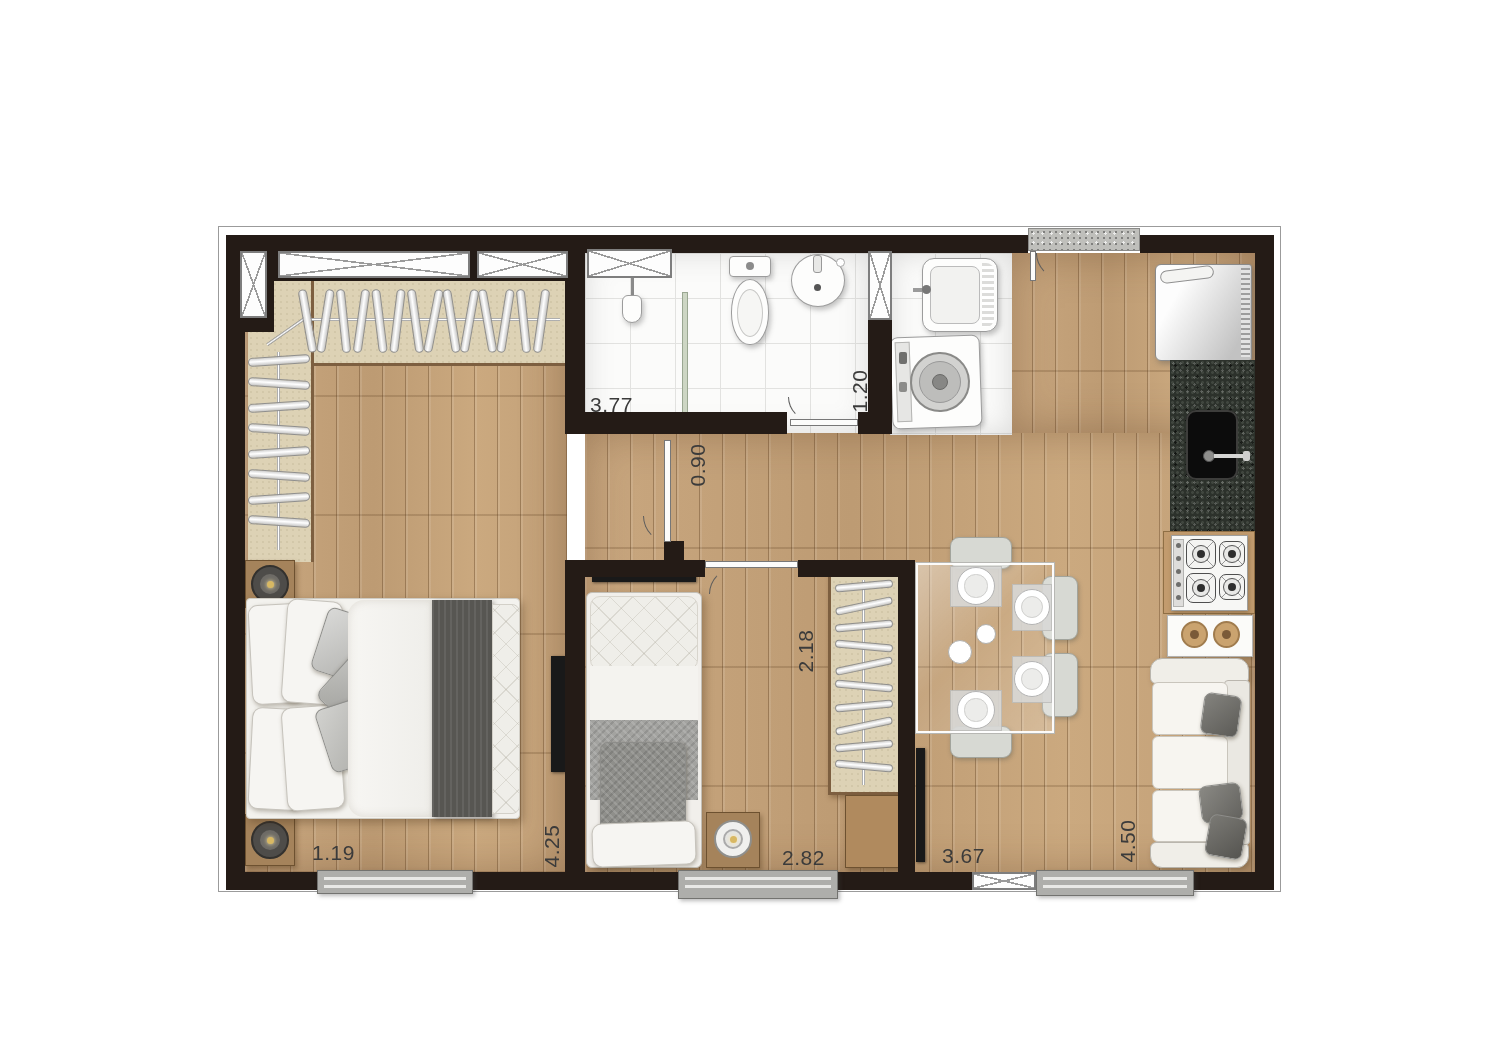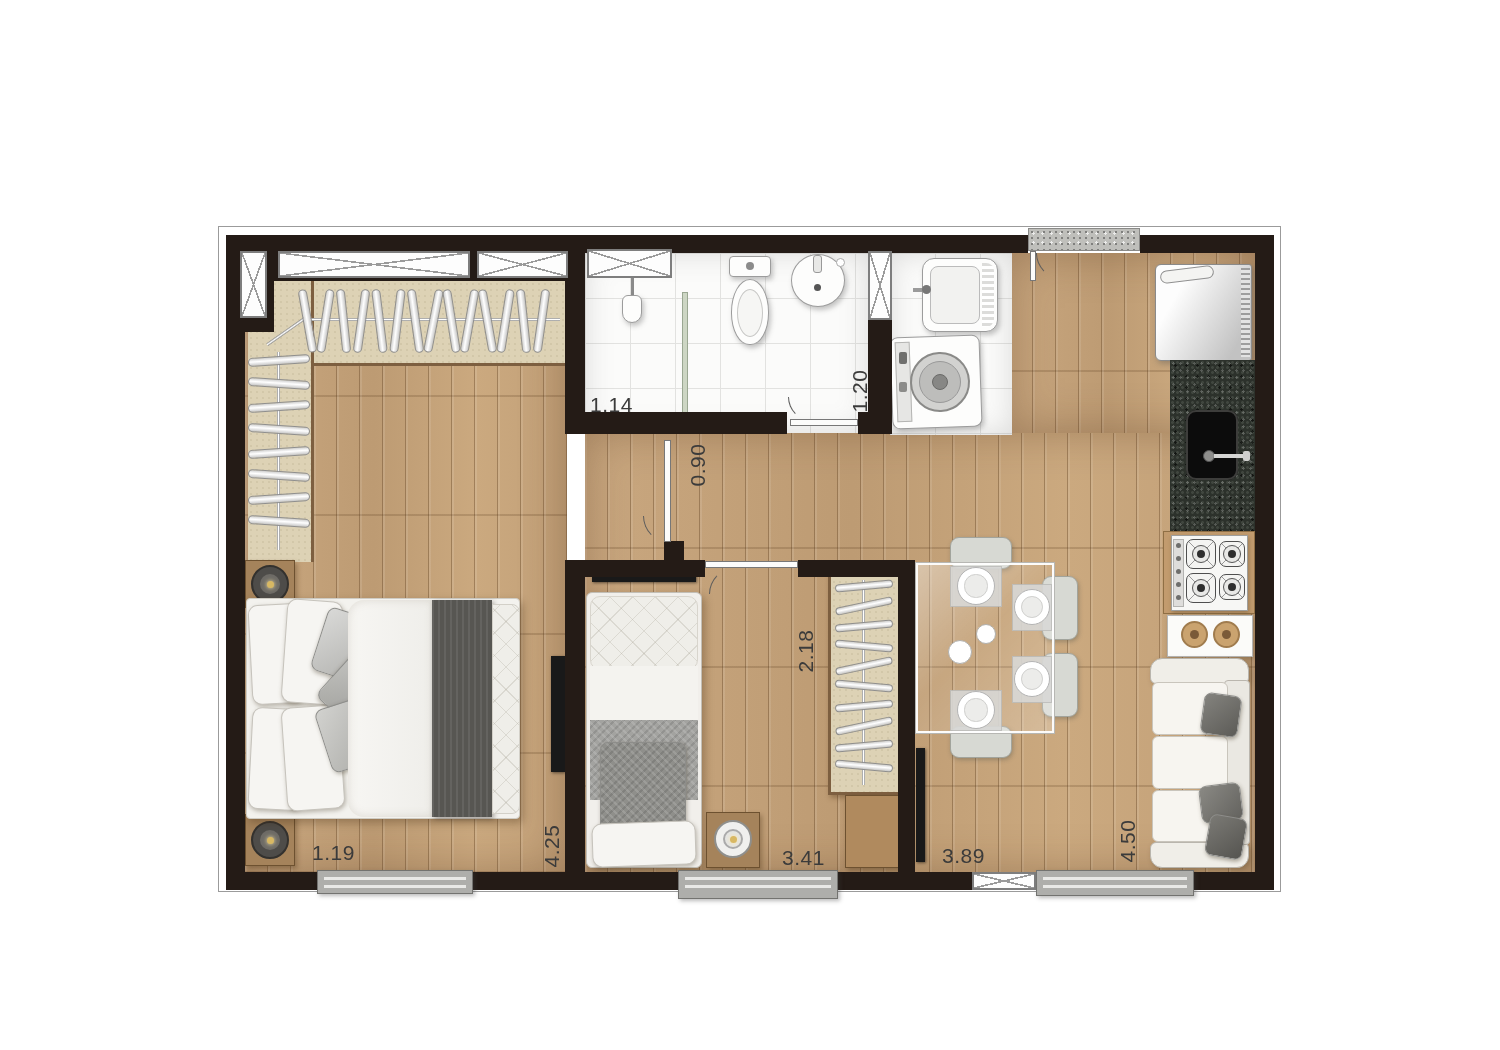--- a/index.html
+++ b/index.html
@@ -336,23 +336,23 @@
   <div class="winbox" style="left:278px;top:251px;width:192px;height:27px;"></div>
   <div class="winbox" style="left:477px;top:251px;width:91px;height:27px;"></div>
   <div class="winbox" style="left:587px;top:249px;width:85px;height:29px;"></div>
   <div class="winbox" style="left:240px;top:251px;width:27px;height:67px;"></div>
   <div class="winbox" style="left:868px;top:251px;width:24px;height:69px;"></div>
   <div class="winbox" style="left:972px;top:872px;width:64px;height:18px;"></div>
   <div class="sill" style="left:317px;top:870px;width:156px;height:24px;"></div>
   <div class="sill" style="left:678px;top:870px;width:160px;height:29px;"></div>
   <div class="sill" style="left:1036px;top:870px;width:158px;height:26px;"></div>
 
-  <span class="dim" style="left:590px;top:393px;">1.14</span>
+  <span class="dim" style="left:590px;top:393px;">3.77</span>
   <span class="dim v" style="left:832px;top:379px;">1.20</span>
   <span class="dim v" style="left:670px;top:453px;">0.90</span>
   <span class="dim v" style="left:778px;top:639px;">2.18</span>
   <span class="dim" style="left:312px;top:841px;">1.19</span>
   <span class="dim v" style="left:524px;top:834px;">4.25</span>
-  <span class="dim" style="left:782px;top:846px;">3.41</span>
-  <span class="dim" style="left:942px;top:844px;">3.89</span>
+  <span class="dim" style="left:782px;top:846px;">2.82</span>
+  <span class="dim" style="left:942px;top:844px;">3.67</span>
   <span class="dim v" style="left:1100px;top:829px;">4.50</span>
 
 </div>
 
 </body></html>

